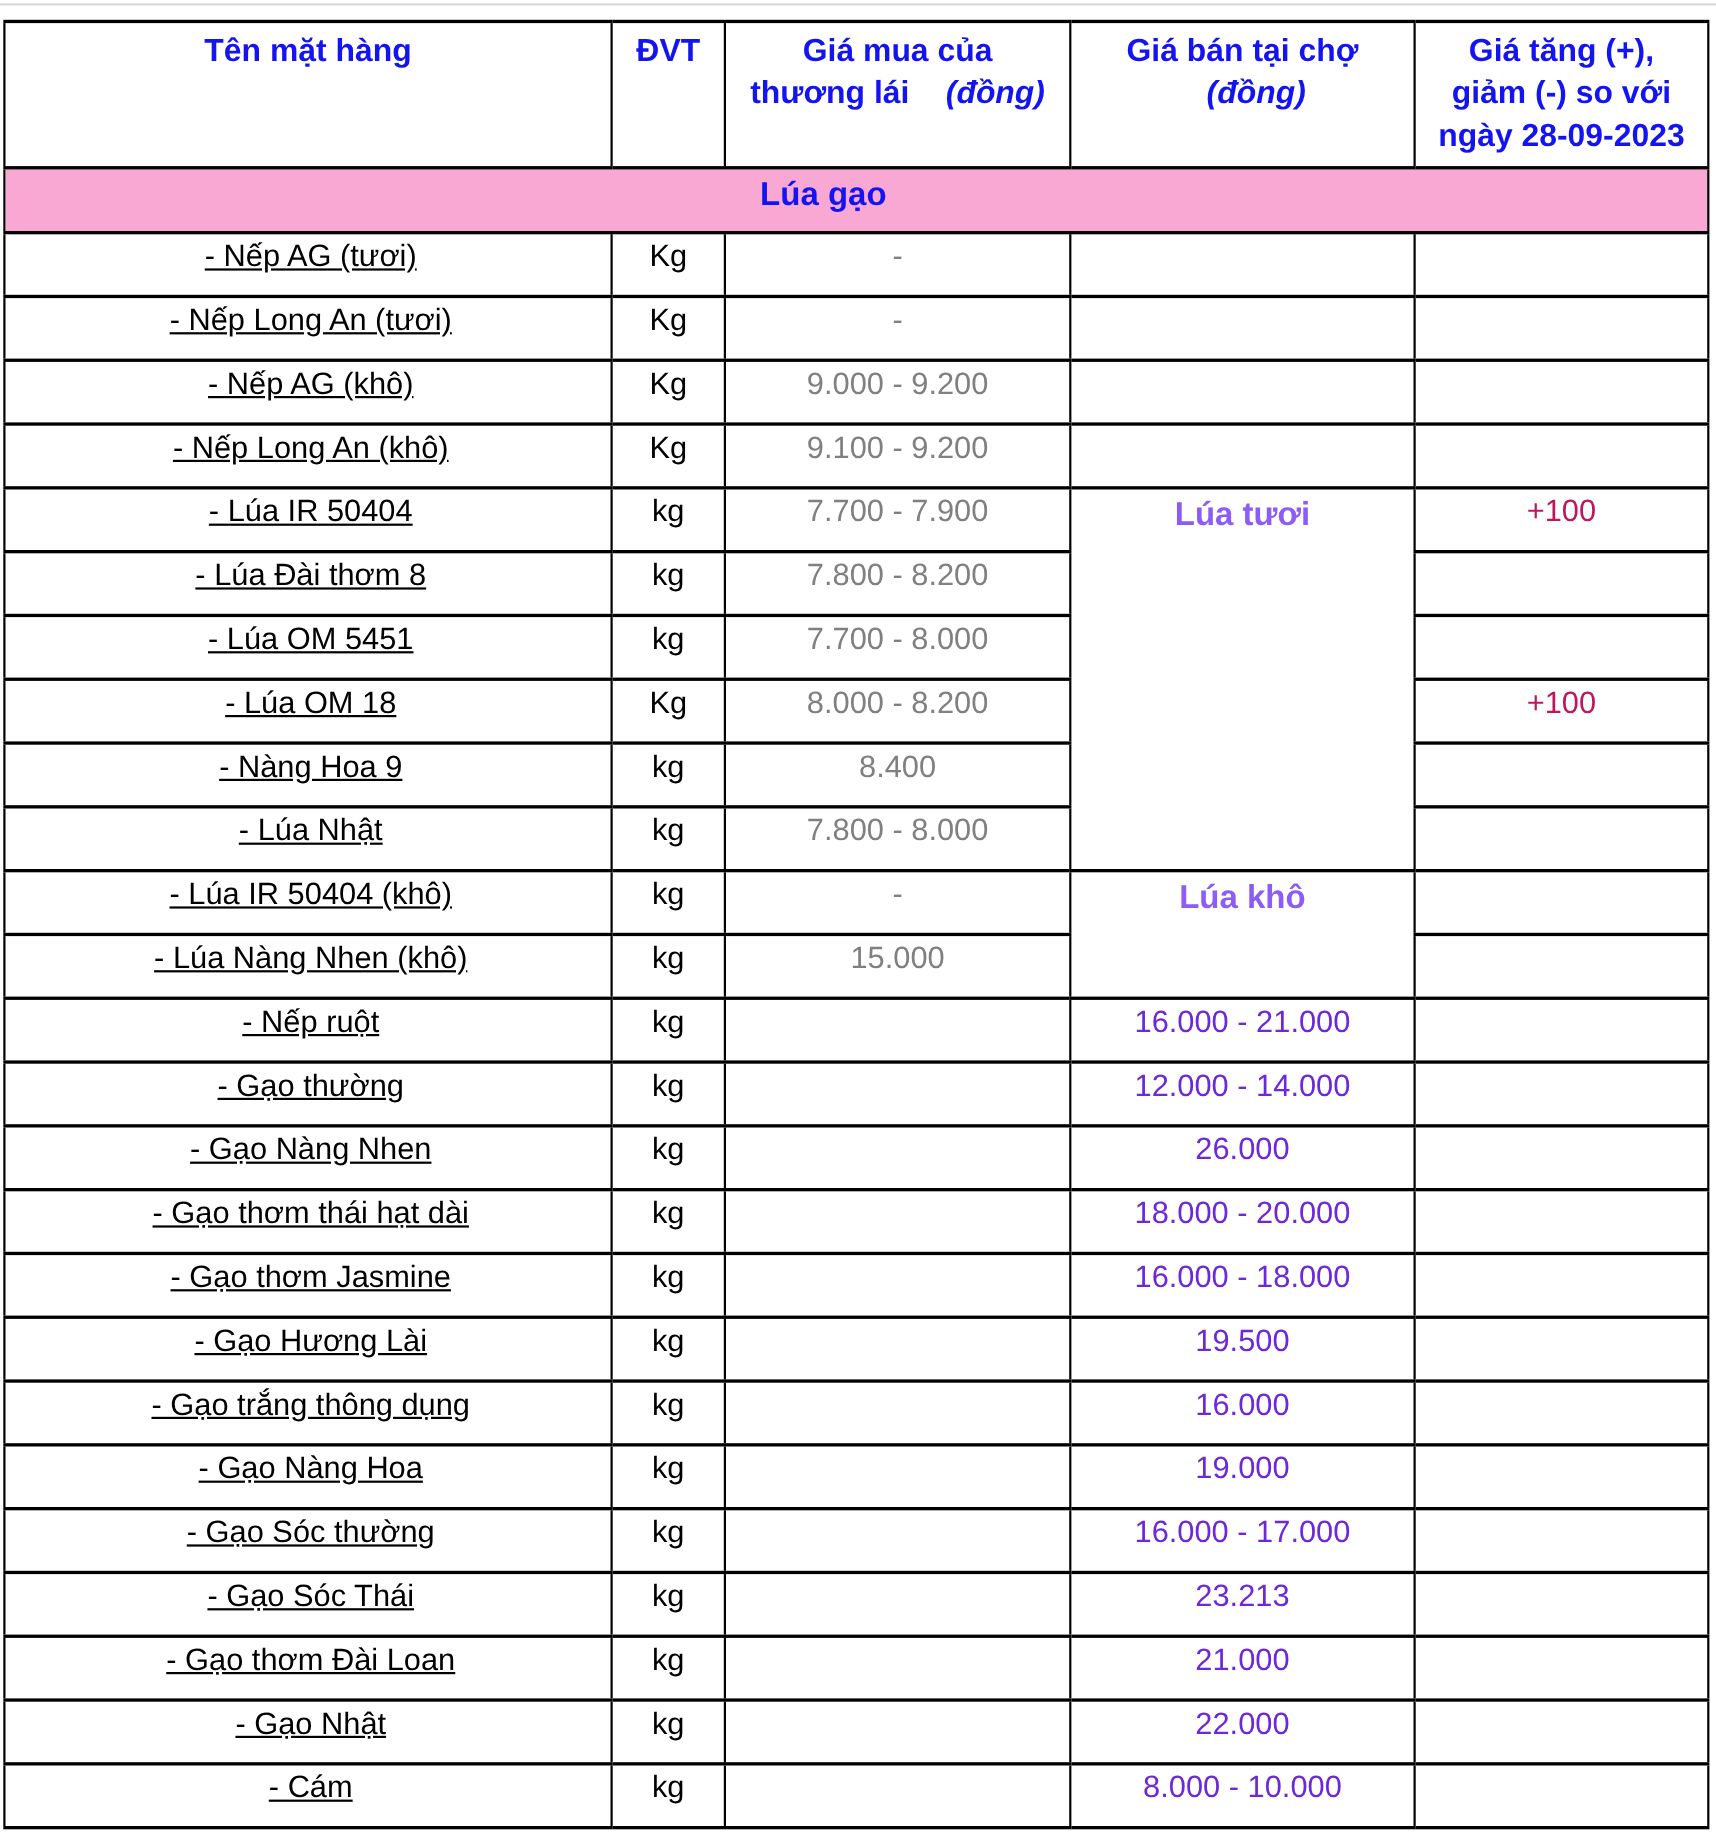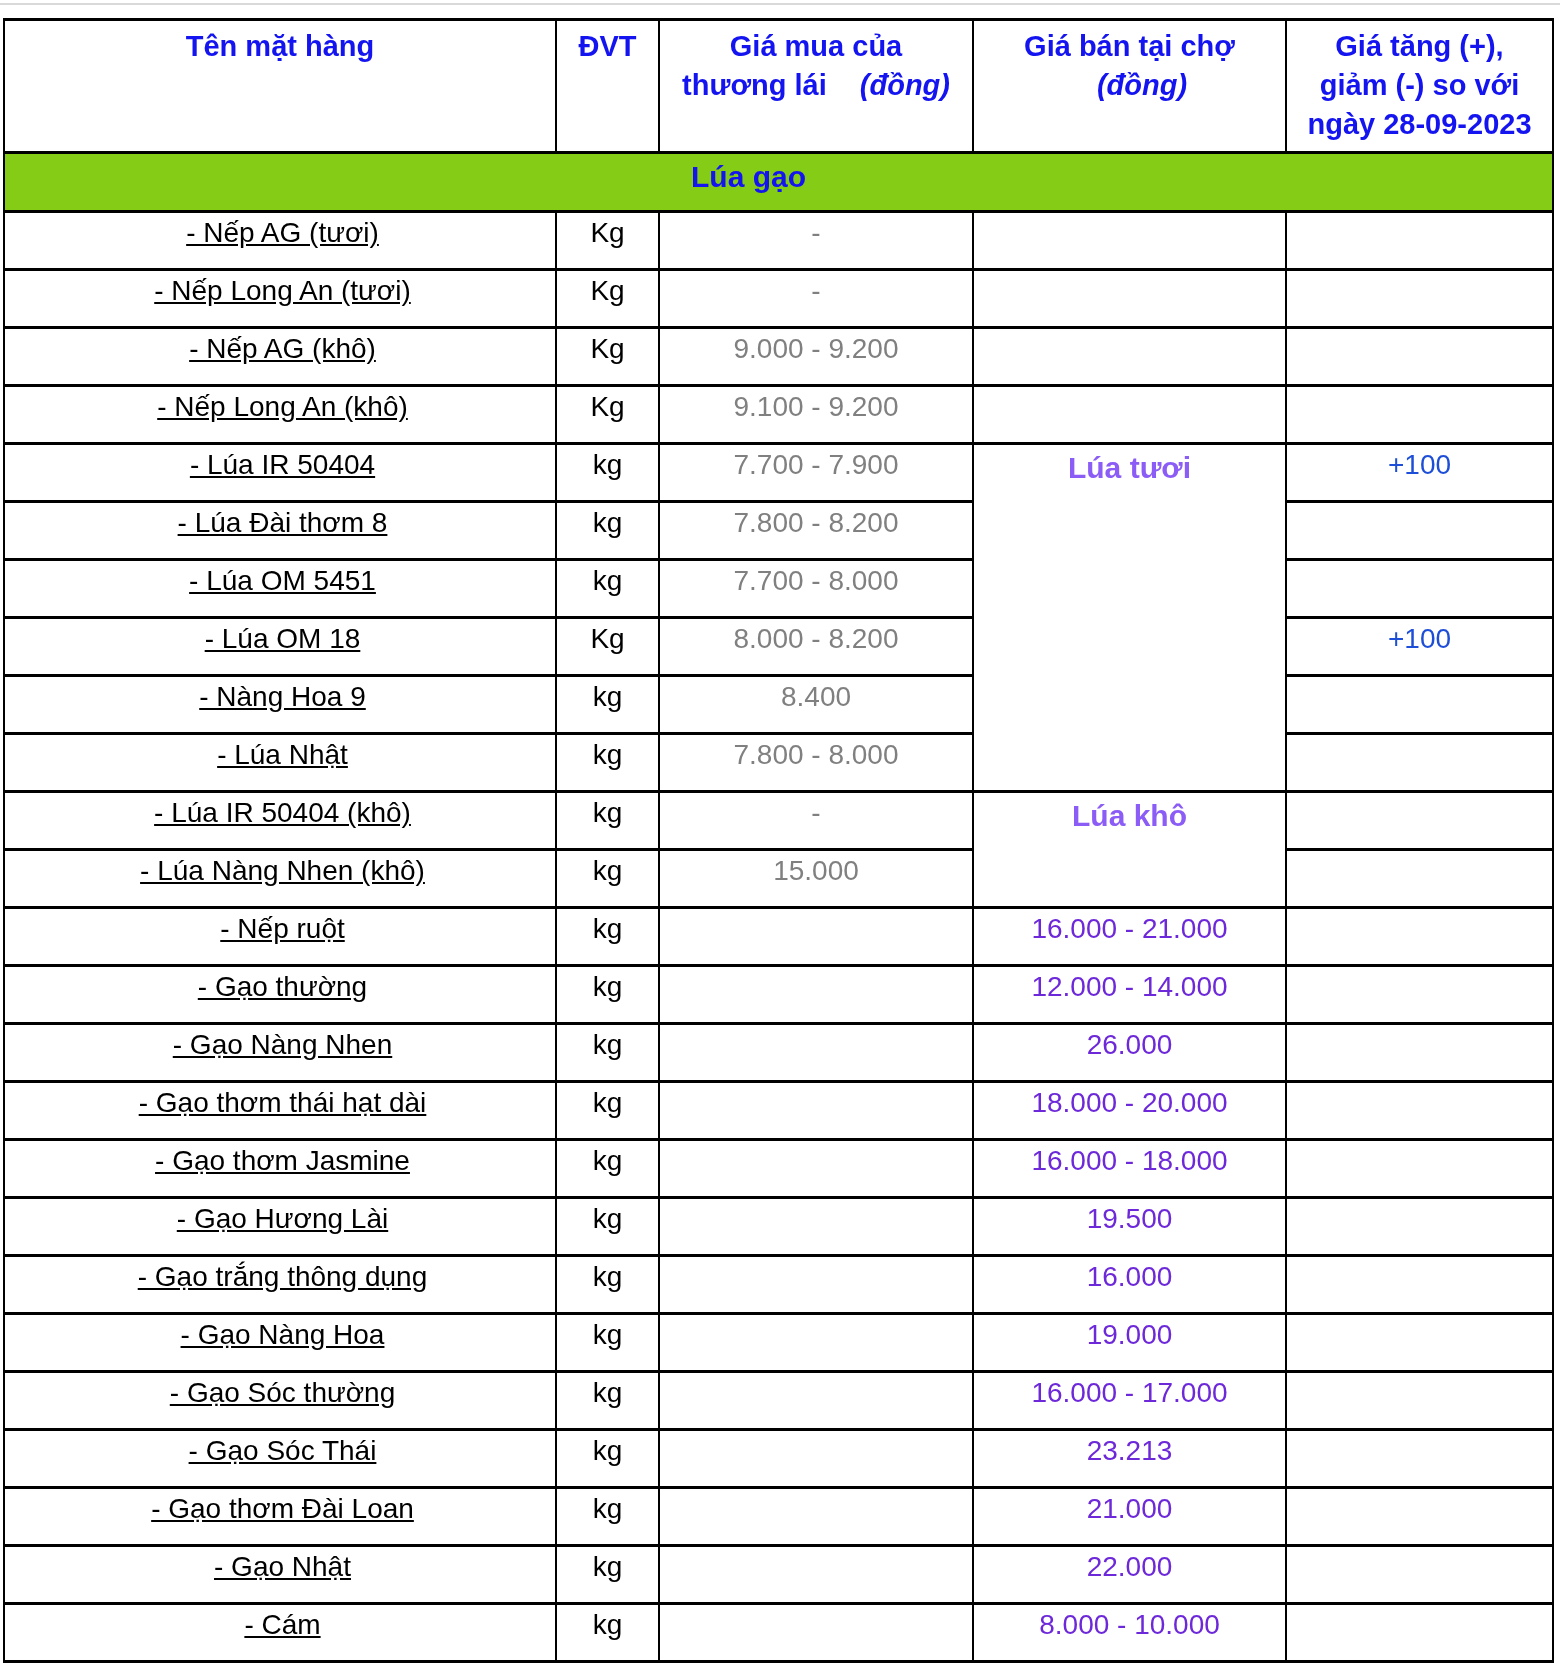--- a/index.html
+++ b/index.html
@@ -40,42 +40,42 @@
     text-align: center;
     font-weight: bold;
     font-size: 29px;
     line-height: 1.35;
     color: #1414f0;
   }
   .unit-note { font-style: italic; margin-left: 25px; }
   .blk { display: block; }
   
   tr.section-row td {
-    background: #84cc16;
+    background: #f9a8d4;
     height: 50px;
     padding: 6px 60px 0 0;
     text-align: center;
     font-weight: bold;
     font-size: 30px;
     color: #1414f0;
   }
   
   tbody td {
     height: 51px;
     padding: 4px 4px 0 4px;
     font-size: 28px;
     line-height: 1.15;
     color: #000000;
   }
   td.c-name  { text-align: center; padding-left: 9px; text-decoration: underline; }
   td.c-unit  { text-align: center; }
   td.c-buy   { text-align: center; color: #808080; }
   td.c-market{ text-align: center; color: #6d28d9; }
   td.c-group { text-align: center; color: #8b5cf6; font-weight: bold; font-size: 30px; padding-top: 6px; }
-  td.c-change{ text-align: center; color: #1d4ed8; }
+  td.c-change{ text-align: center; color: #be185d; }
 </style>
 </head>
 <body>
 
 <div class="top-divider"></div>
 
 <table class="price-table">
   <colgroup>
     <col style="width:552px">
     <col style="width:103px">

